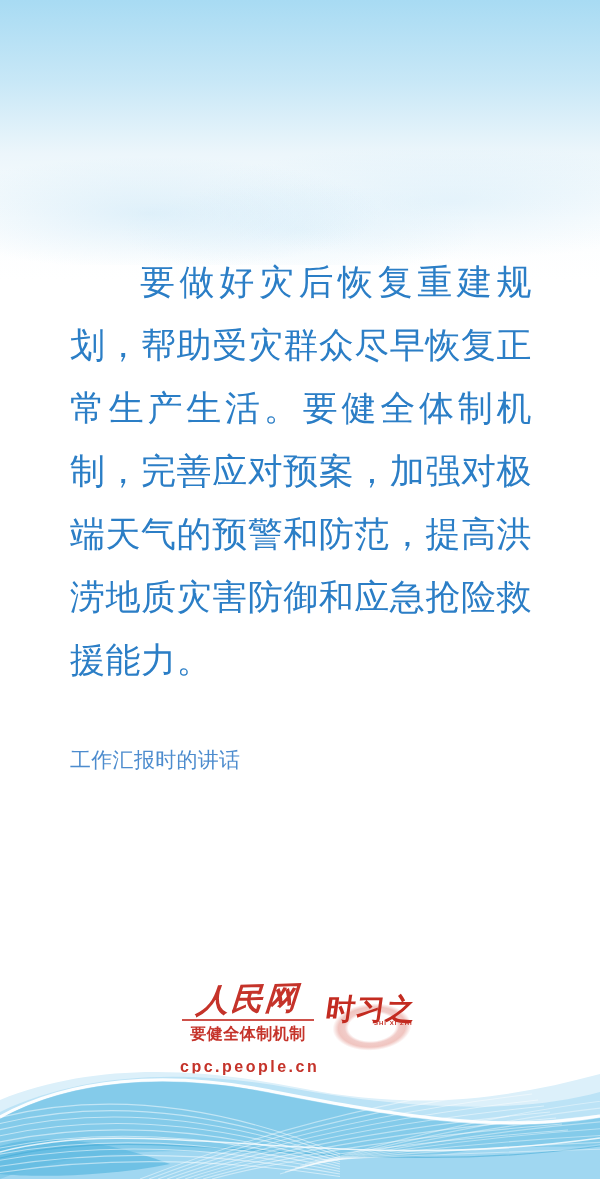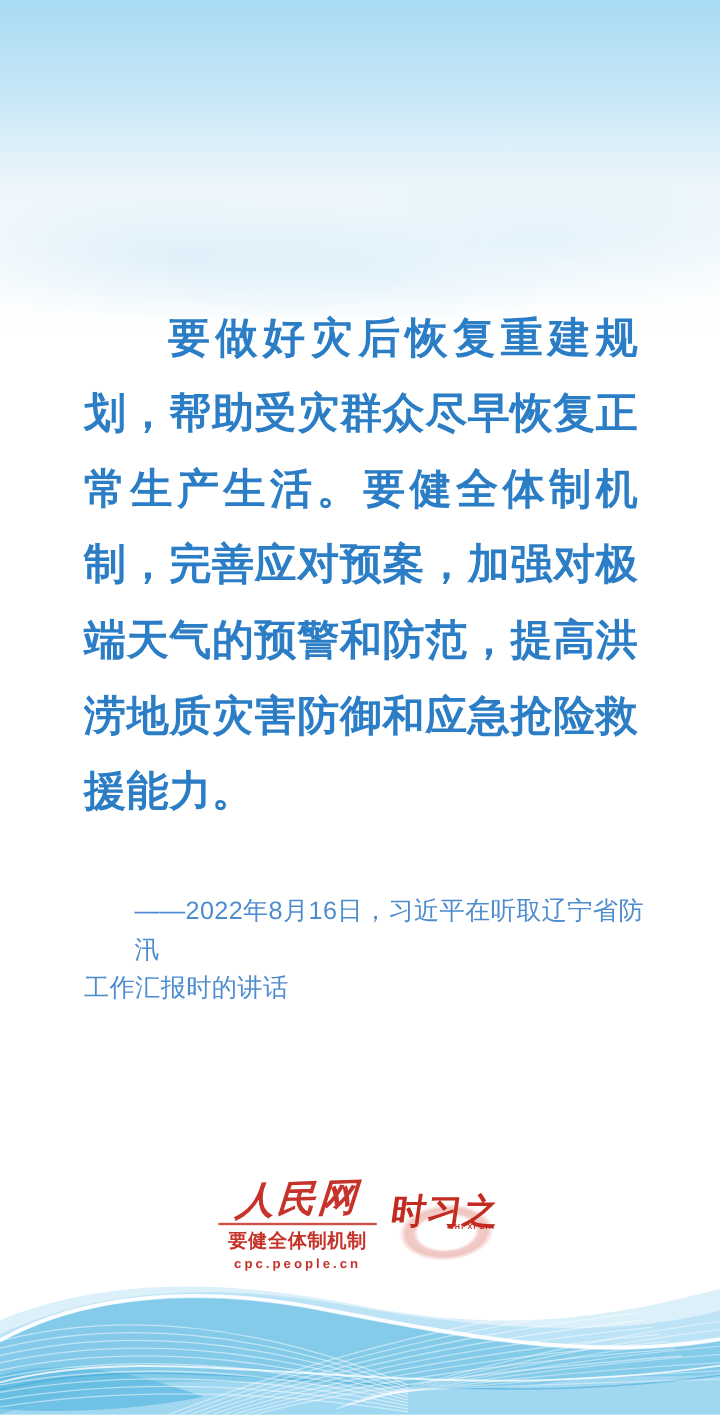--- a/index.html
+++ b/index.html
@@ -16,21 +16,21 @@
   .haze{
     position:absolute;top:150px;left:0;width:600px;height:115px;
     background:
       radial-gradient(55% 70% at 25% 55%, rgba(196,228,246,.50), rgba(196,228,246,0) 70%),
       radial-gradient(60% 70% at 75% 45%, rgba(203,232,248,.42), rgba(203,232,248,0) 72%),
       radial-gradient(40% 55% at 50% 70%, rgba(210,235,249,.38), rgba(210,235,249,0) 75%);
   }
   
   .quote{
     position:absolute;left:70px;top:250px;width:462px;margin:0;
-    font-size:35px;line-height:63px;font-weight:bold;color:#2B7EC6;
+    font-size:35px;line-height:63px;font-weight:normal;color:#2B7EC6;
     letter-spacing:.5px;text-align:justify;text-justify:inter-ideograph;
     text-indent:70px;
   }
   
   .citation{
     position:absolute;left:70px;top:744px;width:472px;
     font-size:21px;line-height:32px;color:#4D8CCE;letter-spacing:.3px;
   }
   .cit-line1{padding-left:42px;}
   
@@ -40,21 +40,21 @@
   }
   .pd-logo{width:136px;text-align:center;color:#C5332A;}
   .pd-script{
     font-size:32px;font-weight:bold;font-style:italic;
     font-family:"DejaVu Serif",serif;
     transform:skewX(-6deg) rotate(-2deg);letter-spacing:2px;line-height:38px;
     color:#C5332A;
   }
   .pd-line{height:2px;background:#C5332A;margin:1px 2px 3px;opacity:.85;}
   .pd-site{font-size:16px;font-weight:bold;letter-spacing:.5px;white-space:nowrap;}
-  .pd-domain{font-size:11px;font-weight:bold;letter-spacing:2.5px;margin-top:3px;white-space:nowrap;}
+  .pd-domain{font-size:16px;font-weight:bold;letter-spacing:2.5px;margin-top:13px;white-space:nowrap;}
   .sxz-logo{position:relative;width:94px;height:74px;margin-top:10px;}
   .sxz-ring{
     position:absolute;left:4px;top:12px;width:84px;height:50px;border-radius:50%;
     background:radial-gradient(closest-side,
       rgba(0,0,0,0) 56%, rgba(206,72,60,.28) 65%,
       rgba(211,84,70,.34) 80%, rgba(206,72,60,0) 94%);
     transform:rotate(-4deg);
   }
   .sxz-title{
     position:absolute;left:0;top:0;font-size:29px;font-weight:900;color:#C32B20;
@@ -70,21 +70,20 @@
 </head>
 <body>
 
 <div class="page">
   <div class="sky"></div>
   <div class="haze"></div>
 
   <p class="quote">要做好灾后恢复重建规划，帮助受灾群众尽早恢复正常生产生活。要健全体制机制，完善应对预案，加强对极端天气的预警和防范，提高洪涝地质灾害防御和应急抢险救援能力。</p>
 
   <div class="citation">
-    <div class="cit-line1">——2022年8月16日，习近平在听取辽宁省防汛</div>
     <div class="cit-line2">工作汇报时的讲话</div>
   </div>
 
   <div class="footer">
     <div class="pd-logo">
       <div class="pd-script">人民网</div>
       <div class="pd-line"></div>
       <div class="pd-site">要健全体制机制</div>
       <div class="pd-domain">cpc.people.cn</div>
     </div>

